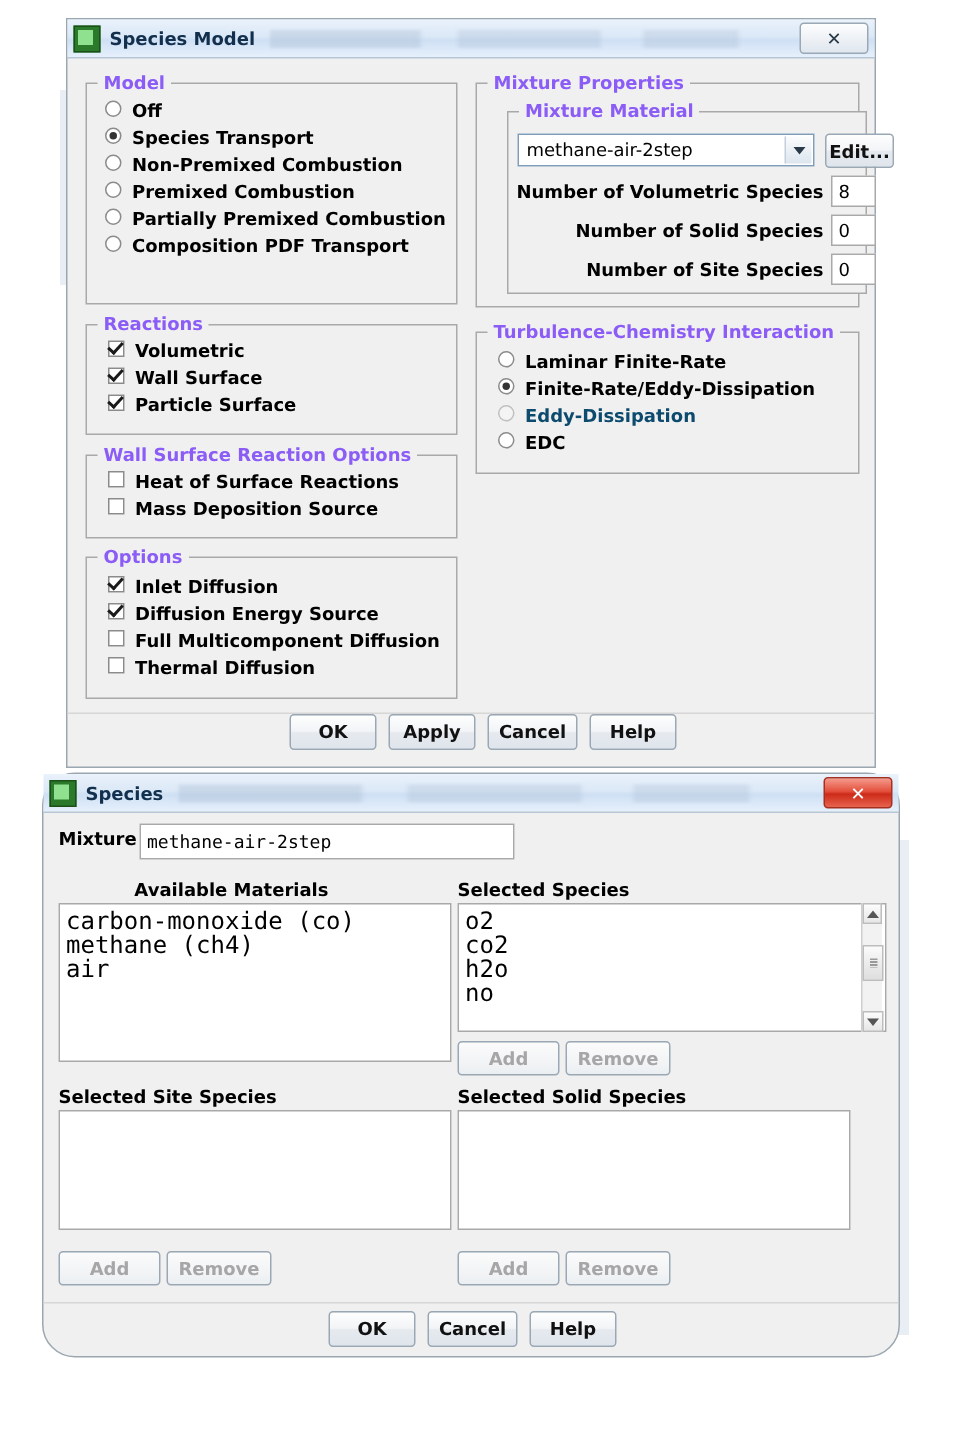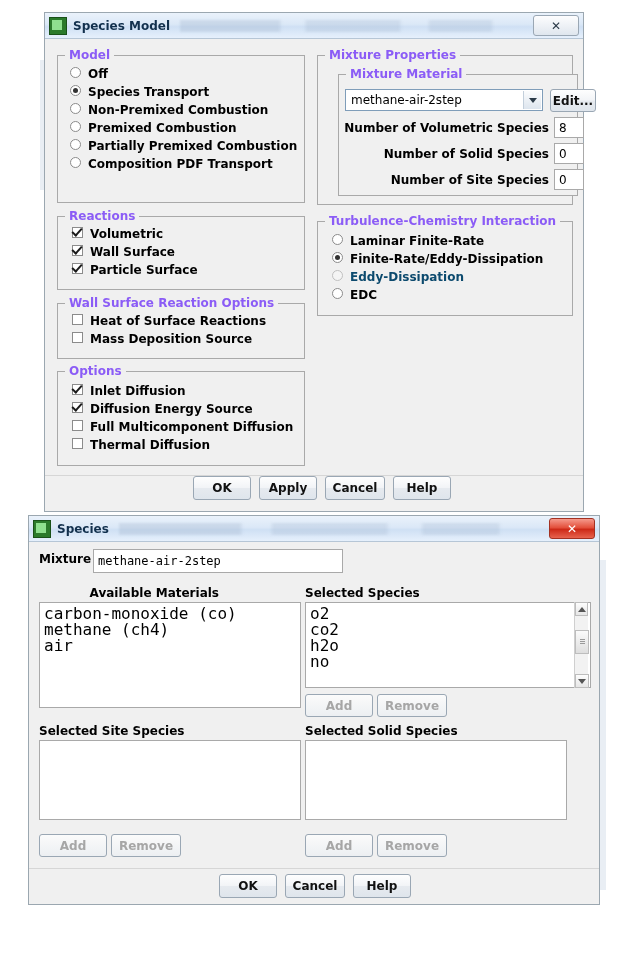--- a/index.html
+++ b/index.html
@@ -431,21 +431,21 @@
     </div>
 
     <div class="sep" style="left:0px;top:462px;width:538px;"></div>
 
     <div class="btn" style="left:148px;top:463px;width:58px;">OK</div>
     <div class="btn" style="left:214px;top:463px;width:58px;">Apply</div>
     <div class="btn" style="left:280px;top:463px;width:60px;">Cancel</div>
     <div class="btn" style="left:348px;top:463px;width:58px;">Help</div>
   </div>
 
-  <div class="window" style="left:28px;top:515px;width:572px;height:390px;">
+  <div class="window" style="left:28px;top:515px;width:572px;height:390px;border-radius:22px;">
 
     <div class="titlebar">
       <div class="app-icon"></div>
       <div class="title">Species</div>
       <div class="title-ghost"></div>
       <div class="close-btn red">✕</div>
     </div>
 
     <div class="fieldlabel" style="left:10px;top:36px;width:60px;text-align:left;">Mixture</div>
     <div class="textbox" style="left:64px;top:33px;width:250px;height:24px;font-family:'DejaVu Sans Mono',monospace;">

